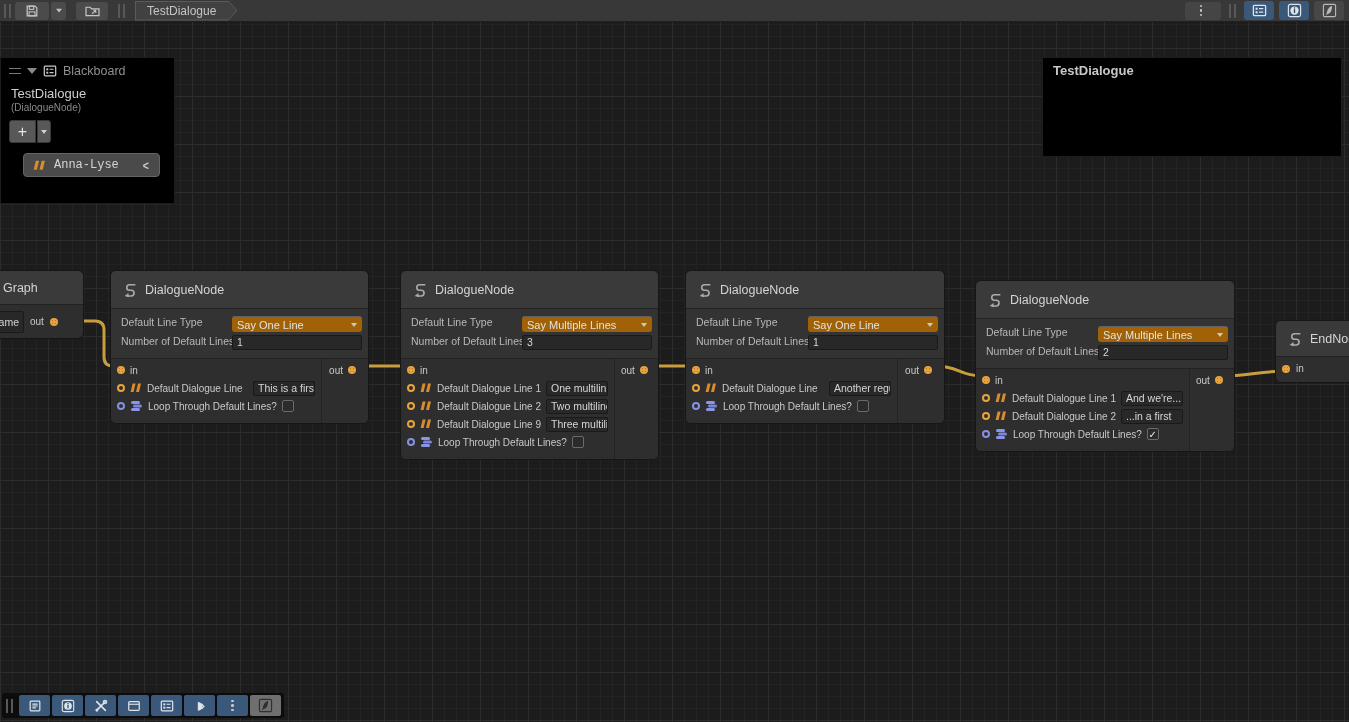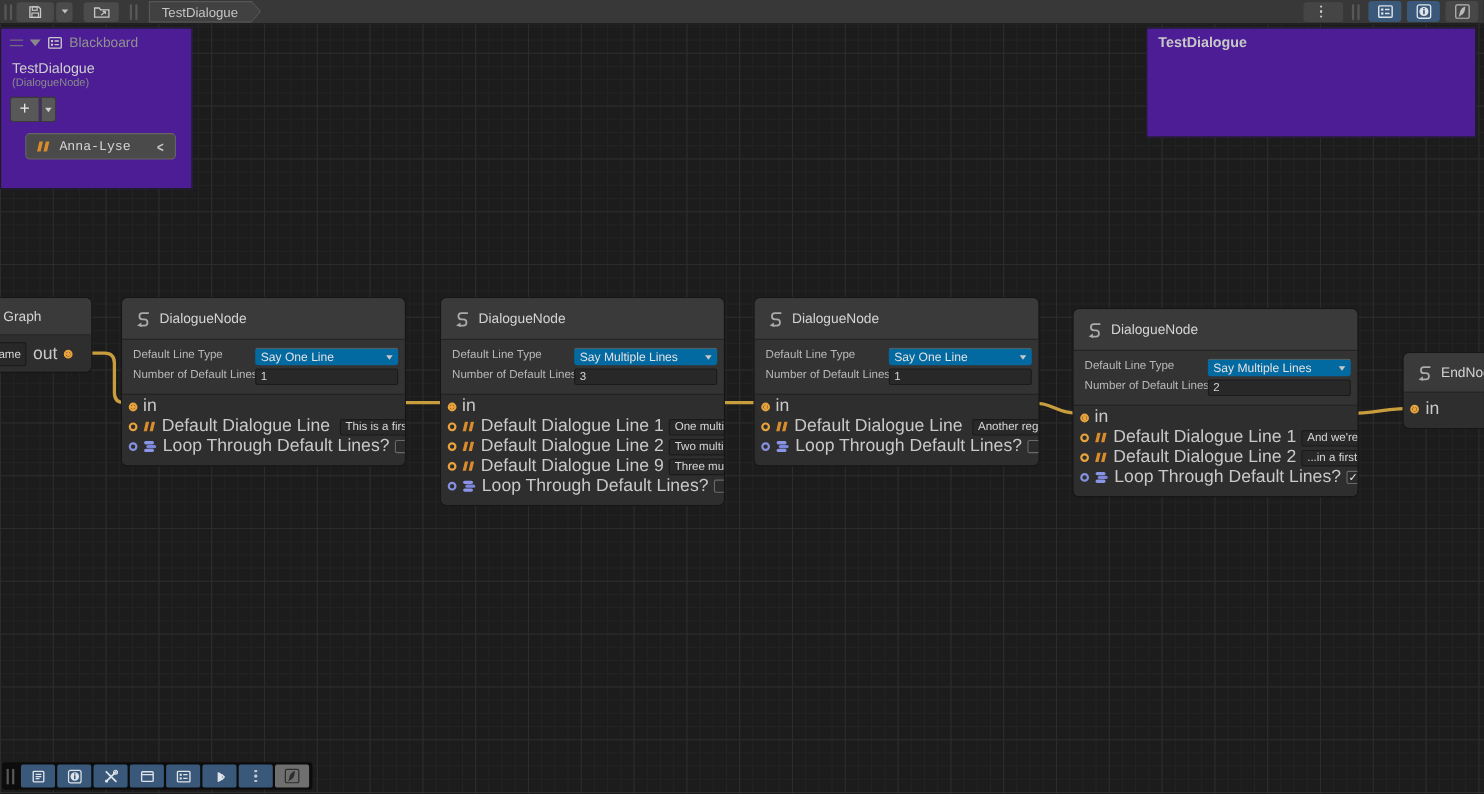--- a/index.html
+++ b/index.html
@@ -28,21 +28,21 @@
     display:flex; align-items:center; padding:0 20px 0 11px; color:#c5c5c5; font-size:12px; }
   .spacer { flex:1; }
   .kebab-btn { width:36px; height:18px; background:#454545; border-radius:3px; display:flex; align-items:center; justify-content:center; gap:4px; margin-right:4px; }
   .dots { display:flex; flex-direction:column; gap:2px; }
   .dots i { width:2.5px; height:2.5px; background:#c8c8c8; border-radius:50%; display:block; }
   .toggle { width:30px; height:19px; border-radius:3px; display:flex; align-items:center; justify-content:center; margin-right:5px; }
   .toggle.on { background:#3a587a; }
   .toggle.off { background:#474747; }
 
   
-  .panel { position:absolute; background:#4c1d95; border:1px solid #1d1d1d; z-index:30; }
+  .panel { position:absolute; background:#000000; border:1px solid #1d1d1d; z-index:30;margin-top:32px; }
   .panel-head { display:flex; align-items:center; gap:6px; padding:6px 8px 4px 8px; }
   .grip { width:12px; height:6px; border-top:1.5px solid #787878; border-bottom:1.5px solid #787878; }
   .tri-down { width:0; height:0; border-left:5px solid transparent; border-right:5px solid transparent; border-top:6px solid #8a8a8a; }
   .panel-title { color:#909090; font-size:12.5px; }
   .bb { left:0; top:25px; width:175px; height:147px; }
   .bb-name { color:#cfcfcf; font-size:13px; padding:4px 10px 0 10px; }
   .bb-type { color:#8a8a8a; font-size:10px; padding:1px 10px 0 10px; }
   .bb-addrow { display:flex; padding:7px 0 0 8px; gap:1px; }
   .add-btn { width:27px; height:23px; background:#585858; border:1px solid #3a3a3a; border-radius:3px 0 0 3px; color:#e6e6e6; font-size:16px; display:flex; align-items:center; justify-content:center; }
   .add-dd { width:14px; height:23px; background:#585858; border:1px solid #3a3a3a; border-radius:0 3px 3px 0; display:flex; align-items:center; justify-content:center; }
@@ -55,31 +55,31 @@
   .gi-sel { color:#c8c8c8; font-size:13px; font-weight:bold; padding:5px 10px 0 10px; }
 
   
   .edges { position:absolute; left:0; top:0; z-index:5; }
   .gnode { position:absolute; z-index:10; background:#2e2e2e; border:1px solid #161616; border-radius:6px; overflow:hidden; }
   .nhead { height:38px; background:#3a3a3a; border-bottom:1px solid #222; display:flex; align-items:center; gap:7px; padding:0 10px; }
   .ntitle { color:#d4d4d4; font-size:12.5px; white-space:nowrap; }
   .nprops { background:#333333; border-bottom:1px solid #222; padding:7px 6px 7px 10px; display:flex; flex-direction:column; gap:3px; }
   .prow { display:flex; height:16px; }
   .plabel { flex:1; font-size:10.5px; color:#b8b8b8; white-space:nowrap; overflow:hidden; }
-  .dropdown { width:130px; height:16px; background:#0369a1; border-radius:3px; border-top:1px solid #616161;
+  .dropdown { width:130px; height:16px; background:#a16207; border-radius:3px; border-top:1px solid #616161;
     display:flex; align-items:center; justify-content:space-between; padding:0 5px; font-size:11px; color:#e2e2e2; white-space:nowrap; }
   .dropdown .dd-caret { width:0;height:0;border-left:3.5px solid transparent;border-right:3.5px solid transparent;border-top:4px solid #c9c9c9; }
   .tfield { background:#282828; border:1px solid #1a1a1a; border-radius:2px; color:#d6d6d6; font-size:10.5px;
     height:15px; line-height:13px; padding:0 4px; white-space:nowrap; overflow:hidden; }
   .tfield.w130 { width:130px; }
   .nports { display:flex; background:#2e2e2e; }
   .pleft { flex:1; padding:2px 0 8px 0; display:flex; flex-direction:column; }
   .pright { width:47px; border-left:1px solid #232323; padding:2px 6px 0 0; display:flex; justify-content:flex-end; align-items:flex-start; }
   .port-row { height:18px; display:flex; align-items:center; gap:5px; padding:0 6px; }
-  .port-label { font-size:16px; color:#c9c9c9; white-space:nowrap; }
+  .port-label { font-size:10px; color:#c9c9c9; white-space:nowrap; }
   .port { width:8px; height:8px; border-radius:50%; border:2px solid #e8a33d; flex:none; }
   .port.connected { background:radial-gradient(circle,#e8a33d 0 1.6px,transparent 2px); }
   .port.blue { border-color:#8690e0; }
   .line-field { width:62px; margin-left:auto; }
   .checkbox { width:12px; height:12px; background:#2b2b2b; border:1px solid #6a6a6a; border-radius:2px;
     color:#ececec; font-size:10px; line-height:11px; text-align:center; }
   .icon { display:inline-flex; align-items:center; justify-content:center; flex:none; }
 
   
   .sp-row { display:flex; align-items:center; padding:6px 8px 6px 0; gap:6px; height:33px; }

